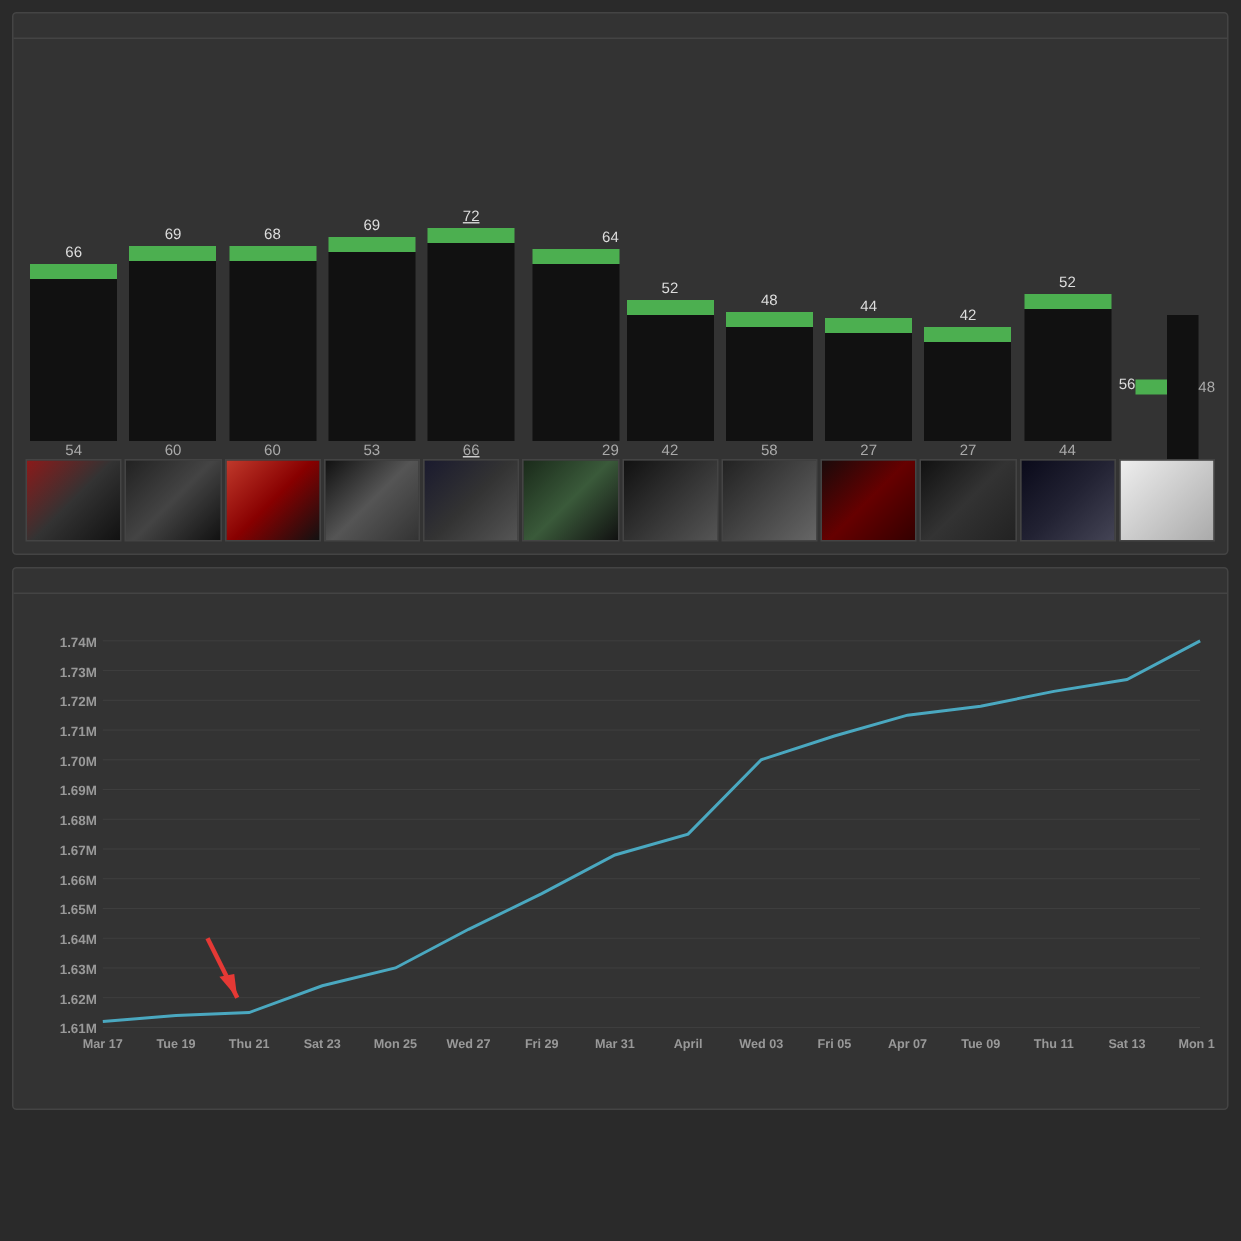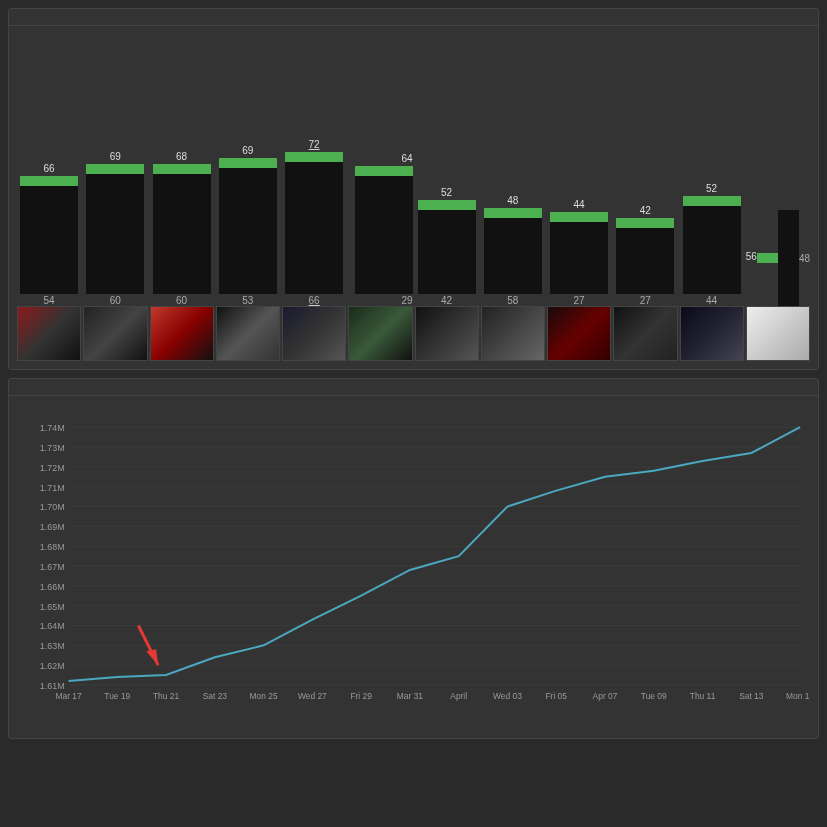--- a/index.html
+++ b/index.html
@@ -97,20 +97,21 @@
     .alb7  { background: linear-gradient(135deg, #222, #444, #666); }
     .alb8  { background: linear-gradient(135deg, #1a0a0a, #600, #300); }
     .alb9  { background: linear-gradient(135deg, #111, #333, #222); }
     .alb10 { background: linear-gradient(135deg, #0a0a1a, #223, #445); }
     .alb11 { background: linear-gradient(135deg, #eee, #ccc, #aaa); }
 
     
     .followers-chart-container {
       padding: 10px 8px 8px 8px;
       position: relative;
+      font-weight: bold;
     }
 
     .chart-svg-area {
       width: 100%;
       height: 320px;
     }
 
     svg text {
       font-family: Arial, sans-serif;
     }

